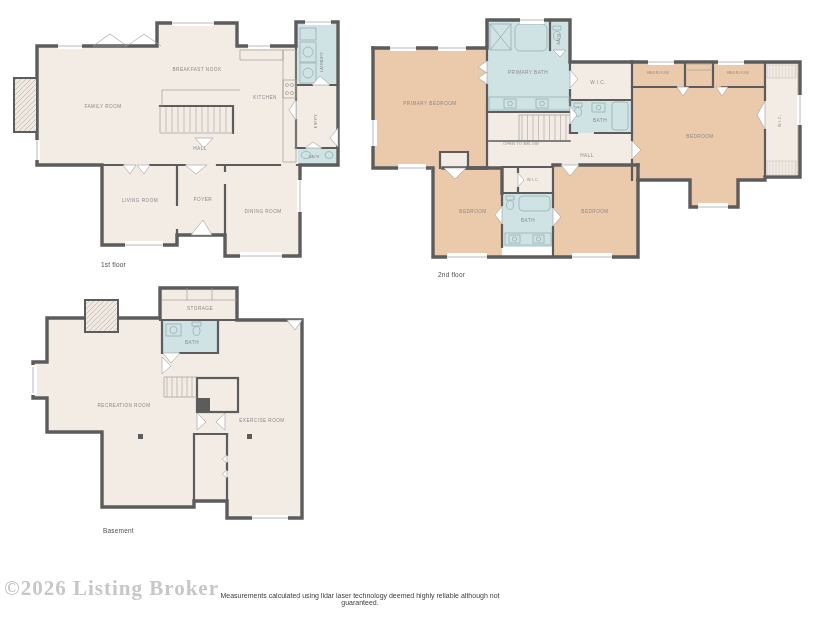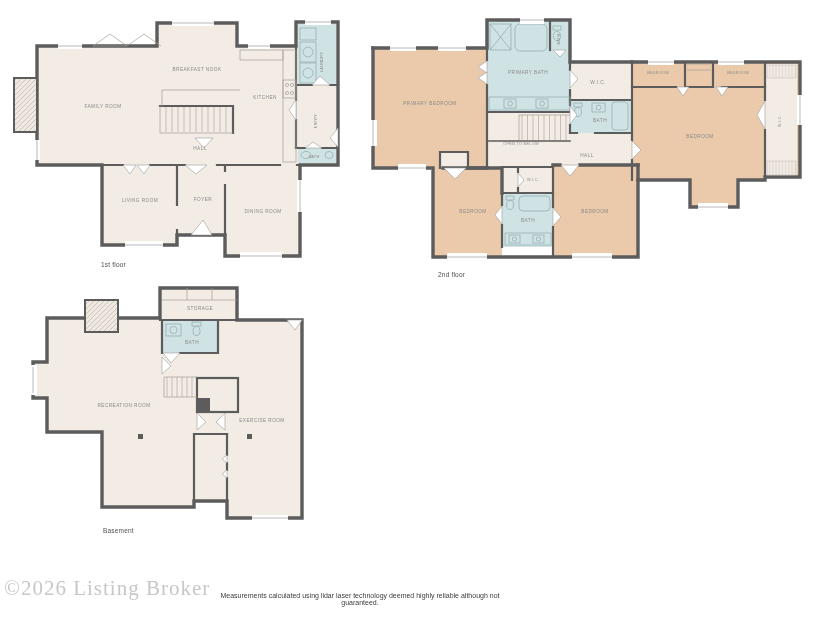--- a/index.html
+++ b/index.html
@@ -10,21 +10,21 @@
   .floor-caption{fill:#4f4f4f;font-size:6.5px;letter-spacing:.2px;font-family:"Liberation Sans",sans-serif;}
   .wall{stroke:#5c5c5c;fill:none;stroke-linecap:square;}
   .w3{stroke-width:3.4;} .w2{stroke-width:2.2;} .w15{stroke-width:1.6;}
   .thin{stroke:#a49d95;stroke-width:.7;fill:none;}
   .fixture{stroke:#8fa7ab;stroke-width:.7;fill:none;}
   .door{fill:#ffffff;stroke:#9b9b9b;stroke-width:.6;}
   .tread{stroke:#9a938c;stroke-width:.5;}
   .winline{stroke:#9b9b9b;stroke-width:.7;}
   .win{fill:#ffffff;}
   #watermark{position:absolute;left:4px;top:576px;font-family:"Liberation Serif",serif;
-    font-size:21px;color:#c7c7c7;letter-spacing:1px;font-weight:400;}
+    font-size:21px;color:#c7c7c7;letter-spacing:1px;font-weight:700;}
   #disclaimer{position:absolute;left:220px;top:592px;width:280px;text-align:center;
     font-size:7px;color:#3c3c3c;font-family:"Liberation Sans",sans-serif;}
 </style>
 </head>
 <body>
 
 <svg id="plan-svg" width="825" height="619" viewBox="0 0 825 619">
   <defs>
     <pattern id="hatch" patternUnits="userSpaceOnUse" width="5" height="5">
       <rect width="5" height="5" fill="#efe9e2"></rect>

